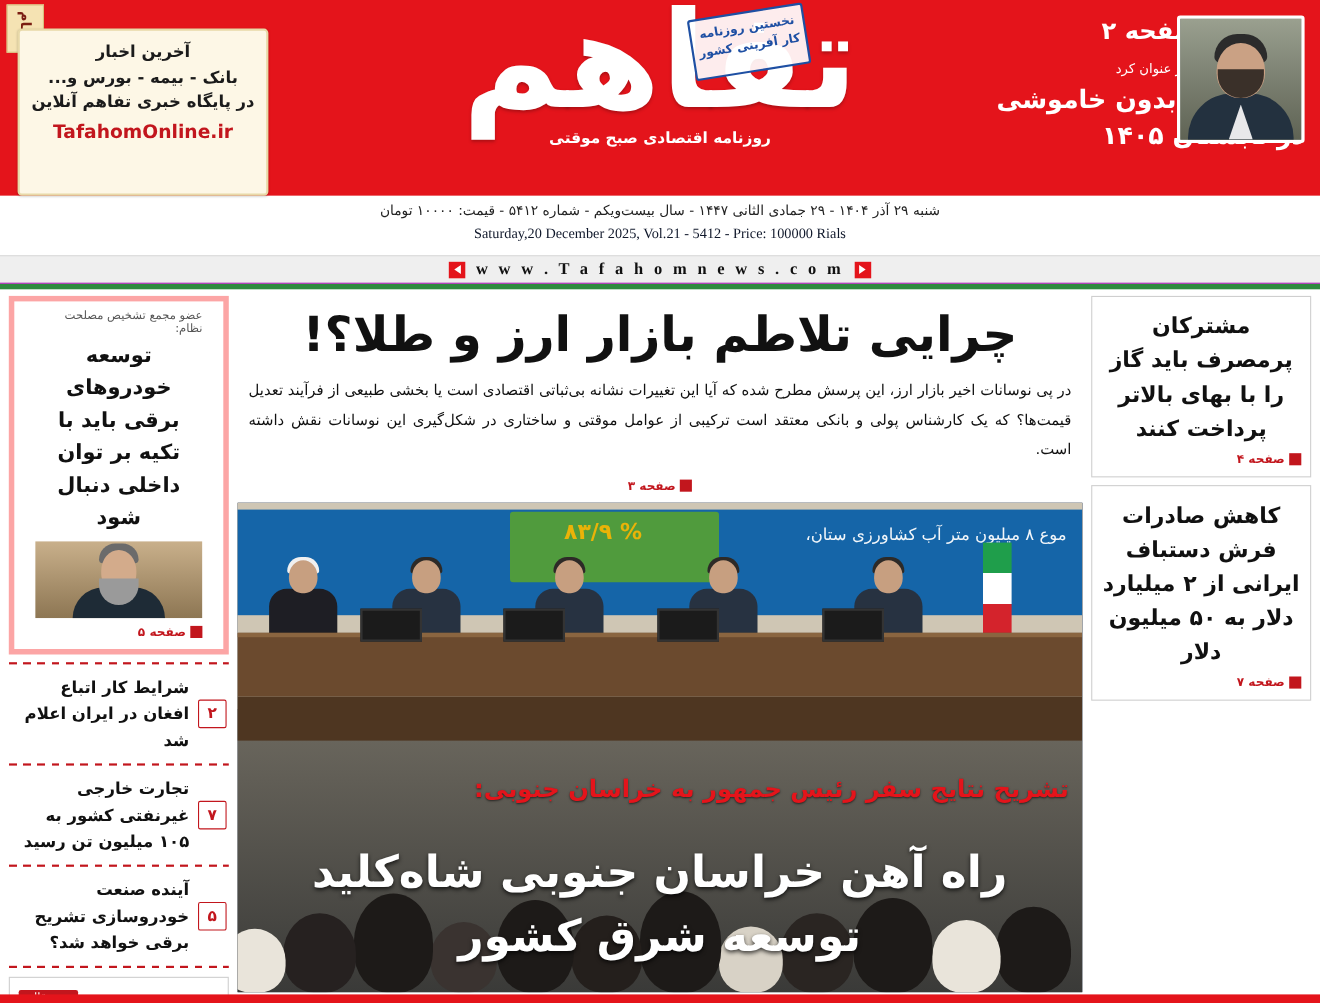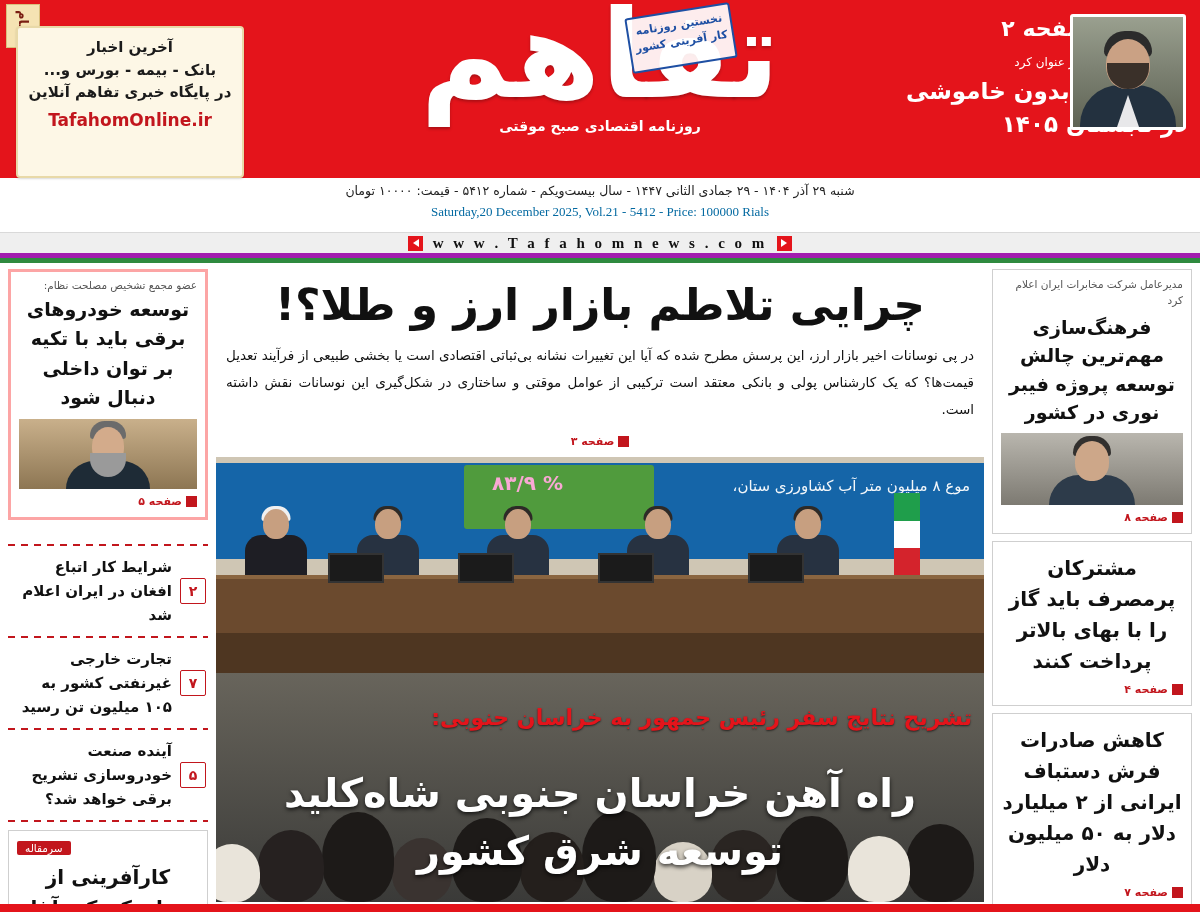--- a/index.html
+++ b/index.html
@@ -73,25 +73,25 @@
   .mh-photo .sky { position:absolute; inset:0; background:linear-gradient(180deg,#9aa08f 0%,#7e8374 45%,#5f6354 100%); }
   .mh-photo .face { position:absolute; left:50%; transform:translateX(-50%); top:22px; width:44px; height:50px; border-radius:50% 50% 45% 45%; background:#caa184; }
   .mh-photo .hair { position:absolute; left:50%; transform:translateX(-50%); top:14px; width:48px; height:26px; border-radius:24px 24px 6px 6px; background:#2b2b2b; }
   .mh-photo .beard { position:absolute; left:50%; transform:translateX(-50%); top:46px; width:42px; height:26px; border-radius:0 0 22px 22px; background:#3a3029; }
   .mh-photo .body { position:absolute; left:50%; transform:translateX(-50%); bottom:0; width:96px; height:42px; border-radius:40px 40px 0 0; background:#23313f; }
   .mh-photo .shirt { position:absolute; left:50%; transform:translateX(-50%); bottom:0; width:22px; height:32px; background:#e8e8ea; clip-path:polygon(50% 0,100% 100%,0 100%); }
 
   
   .datebar { position:absolute; left:0; right:0; top:178px; height:54px; text-align:center; }
   .date-fa { font-size:12.5px; color:#222; margin-top:5px; direction:rtl; }
-  .date-en { font-size:13px; color:#0369a1; margin-top:6px; direction:ltr; font-family:"Liberation Serif", serif; }
+  .date-en { font-size:13px; color:#0f172a; margin-top:6px; direction:ltr; font-family:"Liberation Serif", serif; }
 
   
   .urlstrip {
-    position:relative; height:26px; background:#efefef; border-top:1px solid #d9d9d9; border-bottom:5px solid #a21caf;
+    position:relative; height:26px; background:#efefef; border-top:1px solid #d9d9d9; border-bottom:1px solid #a21caf;
     display:flex; align-items:center; justify-content:center; gap:10px;
   }
   .urlstrip .u { font-size:15px; letter-spacing:3px; color:#111; font-weight:bold; direction:ltr; font-family:"Liberation Serif", serif; }
   .sq { width:15px; height:15px; background:#e4141b; position:relative; }
   .sq:after { content:""; position:absolute; left:4px; top:3.5px; border-left:6px solid #fff; border-top:4px solid transparent; border-bottom:4px solid transparent; }
   .sq.flip:after { transform:scaleX(-1); left:5px; }
 
   
   .content { position:relative; display:flex; width:1200px; height:650px; padding:6px 8px 0; gap:8px; }
   .col-right { width:200px; }
@@ -115,21 +115,21 @@
   
   .lead { direction:rtl; text-align:center; padding:4px 4px 0; }
   .lead h1 { margin:4px 0 0; font-size:44px; font-weight:bold; letter-spacing:-1px; color:#111; line-height:1.25; }
   .lead p { margin:10px 6px 0; font-size:13.5px; line-height:2.0; text-align:justify; color:#111; }
   .lead-tag { margin-top:6px; }
 
   .bigphoto { position:relative; margin-top:6px; height:445px; overflow:hidden; background:#14202c; }
   .bp-wall { position:absolute; inset:0; background:linear-gradient(180deg,#cfc6b4 0%,#cfc6b4 42%,#6e6a60 42%,#3a3a38 100%); }
   .bp-banner { position:absolute; left:0; right:0; top:6px; height:96px; background:#1565a8; }
   .bp-banner-t { position:absolute; right:14px; top:16px; color:#fff; font-size:15px; direction:rtl; line-height:1.8; text-align:right; font-weight:normal; opacity:.95; }
-  .bp-pct { position:absolute; right:421px; top:14px; color:#f9a8d4; font-size:20px; font-weight:bold; direction:ltr; }
+  .bp-pct { position:absolute; right:400px; top:14px; color:#eab308; font-size:20px; font-weight:bold; direction:ltr; }
   .bp-green { position:absolute; right:330px; top:8px; width:190px; height:64px; background:#5aa52a; opacity:.85; border-radius:3px; }
   .bp-flag { position:absolute; right:64px; top:36px; width:26px; height:84px; background:linear-gradient(180deg,#1f9e4b 0%,#1f9e4b 33%,#fff 33%,#fff 66%,#d4232c 66%,#d4232c 100%); }
   .bp-desk { position:absolute; left:0; right:0; top:118px; height:58px; background:#6b4a2e; border-top:4px solid #8a6540; }
   .bp-deskfront { position:absolute; left:0; right:0; top:176px; height:40px; background:#4e3621; }
   .bp-person { position:absolute; top:52px; width:72px; height:70px; }
   .bp-person .hd { position:absolute; left:50%; transform:translateX(-50%); top:0; width:26px; height:30px; border-radius:50% 50% 45% 45%; background:#c79f80; }
   .bp-person .hr { position:absolute; left:50%; transform:translateX(-50%); top:-3px; width:29px; height:15px; border-radius:15px 15px 3px 3px; background:#2d2a27; }
   .bp-person .bd { position:absolute; left:50%; transform:translateX(-50%); top:26px; width:62px; height:46px; border-radius:16px 16px 0 0; background:#273241; }
   .bp-mon { position:absolute; top:96px; width:56px; height:30px; background:#1b1b1b; border:2px solid #333; }
   .crowd { position:absolute; left:0; right:0; bottom:0; height:250px; }
@@ -140,21 +140,21 @@
   .bp-kicker {
     position:absolute; right:12px; bottom:172px; color:#e4141b; font-size:22px; font-weight:bold;
     direction:rtl; text-shadow:0 1px 2px rgba(0,0,0,.6);
   }
   .bp-head {
     position:absolute; right:24px; left:24px; bottom:22px; color:#fff; direction:rtl; text-align:center;
     font-size:40px; font-weight:bold; line-height:1.45; text-shadow:0 2px 4px rgba(0,0,0,.75);
   }
 
   
-  .lbox { border:3px solid #fca5a5; background:#fff; padding:7px 8px 6px; margin-bottom:24px; direction:rtl; }
+  .lbox { border:5px solid #fca5a5; background:#fff; padding:7px 19px 6px; margin-bottom:7px; direction:rtl; }
   .lbox .kicker { font-size:10.5px; color:#555; text-align:right; }
   .lbox h3 { margin:4px 0 0; font-size:19px; line-height:1.55; font-weight:bold; text-align:center; }
   .photo-l { width:100%; height:70px; margin-top:6px; position:relative; overflow:hidden; }
   .photo-l .bg { position:absolute; inset:0; background:linear-gradient(180deg,#c9b08b,#8d7653); }
   .photo-l .f { position:absolute; left:50%; transform:translateX(-50%); top:8px; width:32px; height:38px; border-radius:50% 50% 44% 44%; background:#d3ab8b; }
   .photo-l .h { position:absolute; left:50%; transform:translateX(-50%); top:2px; width:36px; height:18px; border-radius:18px 18px 4px 4px; background:#6b6b6b; }
   .photo-l .bd { position:absolute; left:50%; transform:translateX(-50%); top:34px; width:36px; height:24px; border-radius:0 0 18px 18px; background:#9a9a9a; }
   .photo-l .b { position:absolute; left:50%; transform:translateX(-50%); bottom:0; width:84px; height:28px; border-radius:32px 32px 0 0; background:#1e2b36; }
 
   .numitem { display:flex; align-items:center; gap:8px; padding:9px 2px; direction:rtl; }
@@ -221,34 +221,20 @@
     <div class="sq"></div>
     <div class="u">w w w . T a f a h o m n e w s . c o m</div>
     <div class="sq flip"></div>
   </div>
   <div class="sep-green"></div>
 
   <div class="content">
 
     <div class="col-right">
 
-      <div class="sidebox">
-        <div class="kicker">مدیرعامل شرکت مخابرات ایران اعلام کرد</div>
-        <h3>فرهنگ‌سازی مهم‌ترین چالش توسعه پروژه فیبر نوری در کشور</h3>
-        <div class="photo-s">
-          <div class="bg"></div>
-            <div class="b"></div>
-            <div class="h"></div>
-            <div class="f"></div>
-        </div>
-        <div class="pagetag">
-          <span class="mark"></span>
-          <span>صفحه ۸</span>
-        </div>
-      </div>
 
       <div class="sidebox simple">
         <h3>مشترکان پرمصرف باید گاز را با بهای بالاتر پرداخت کنند</h3>
         <div class="pagetag">
           <span class="mark"></span>
           <span>صفحه ۴</span>
         </div>
       </div>
 
       <div class="sidebox simple">

